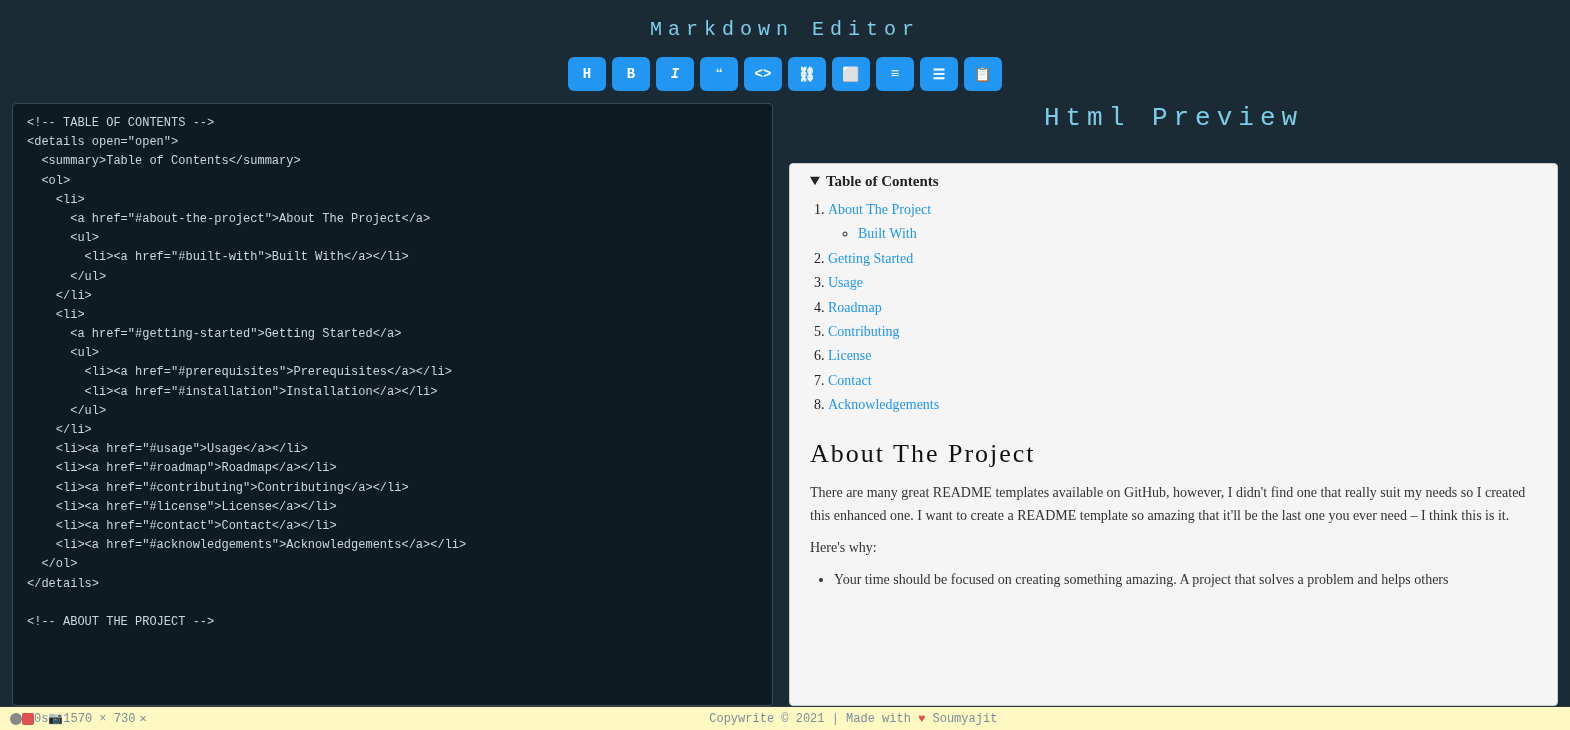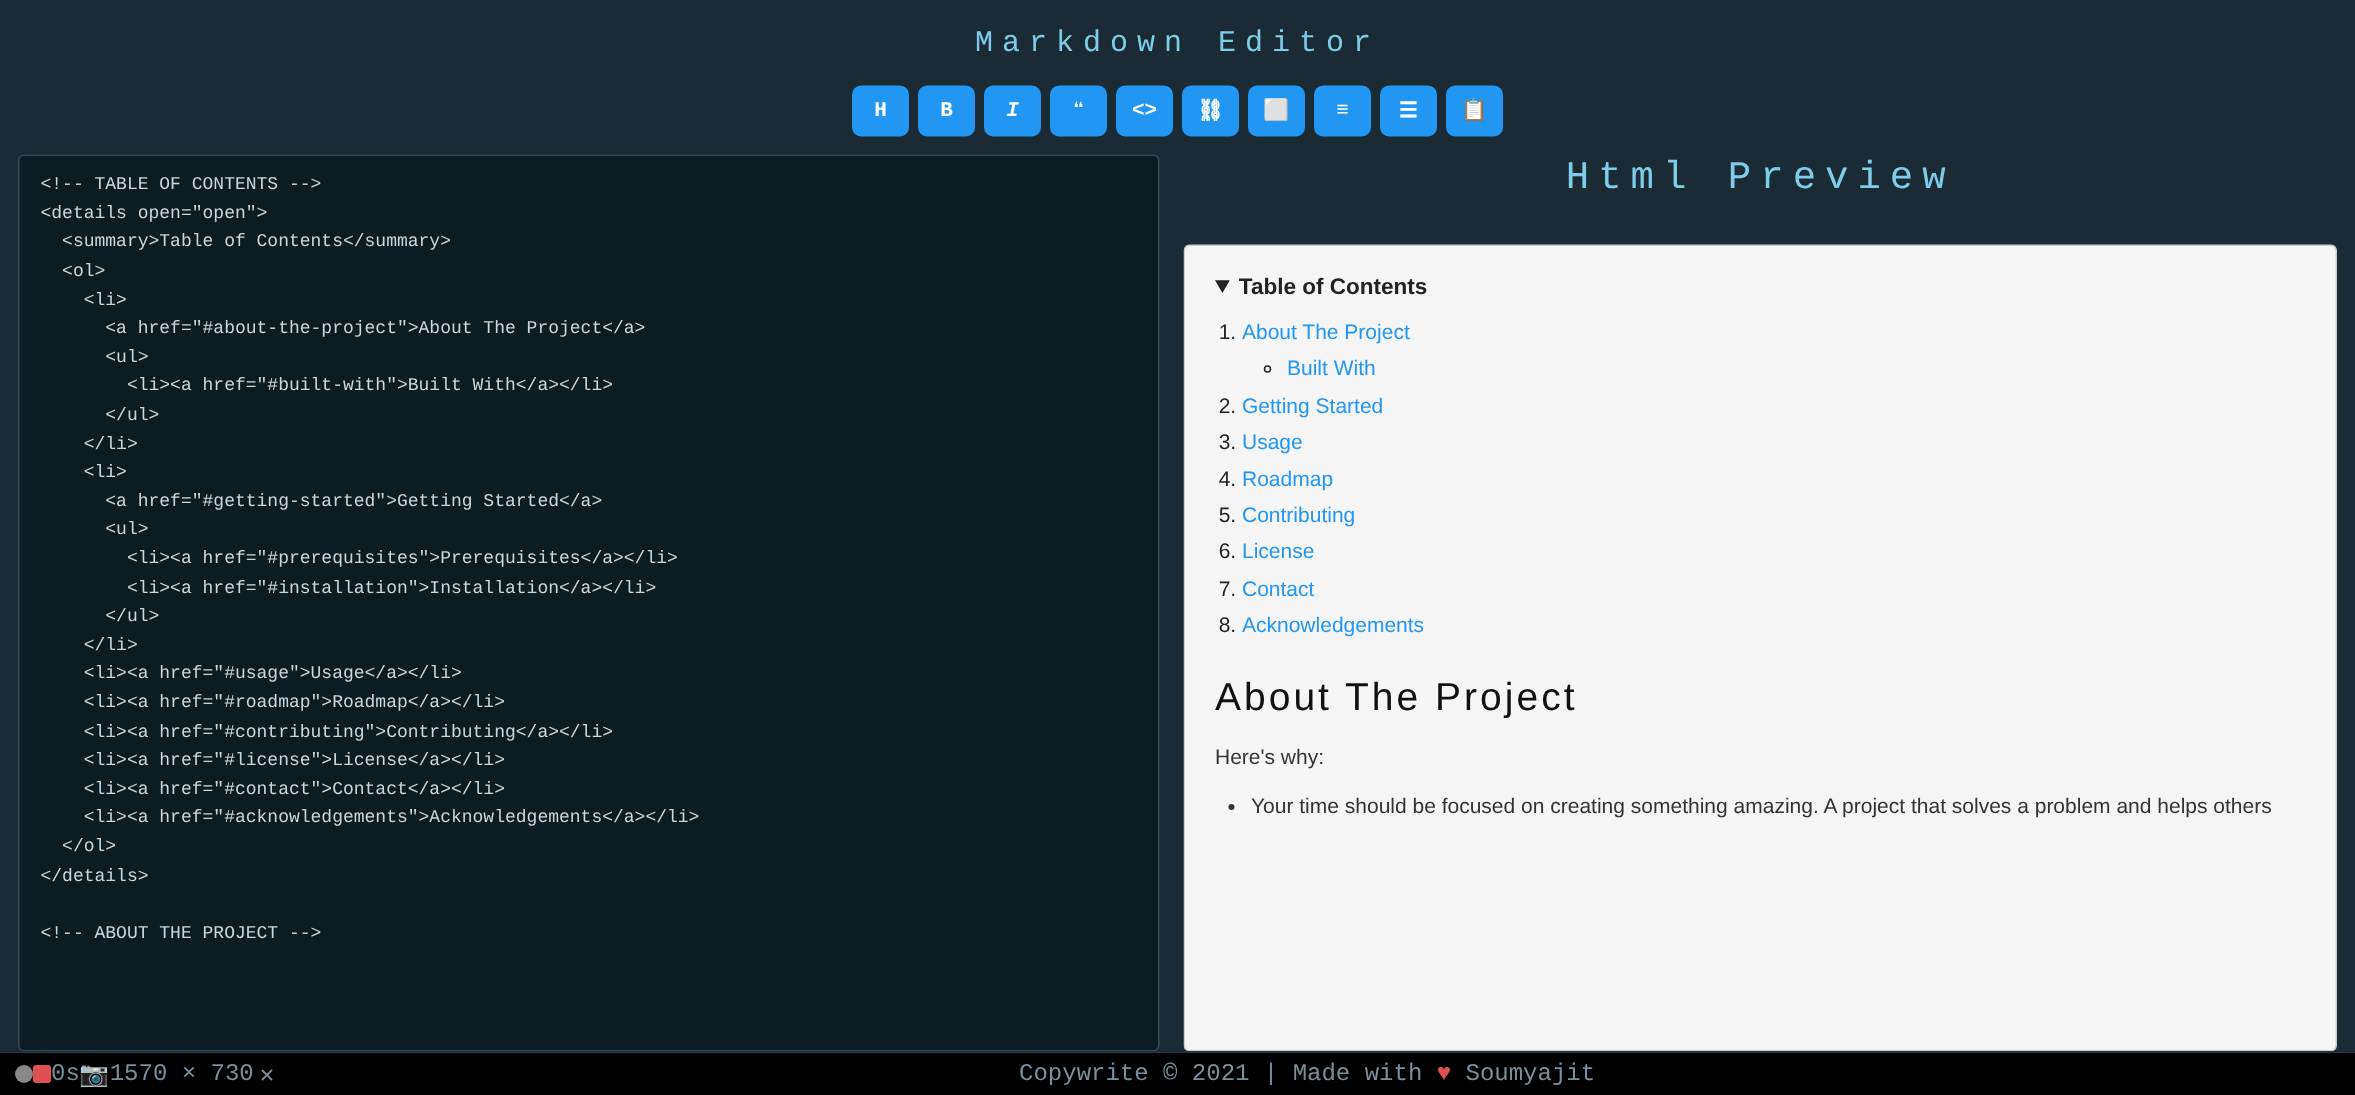--- a/index.html
+++ b/index.html
@@ -67,25 +67,25 @@
       white-space: pre;
       font-family: 'Courier New', Courier, monospace;
       margin-right: 8px;
     }
     .preview-pane {
       flex: 1;
       background: #f5f5f5;
       border: 1px solid #ccc;
       border-radius: 4px;
       overflow-y: auto;
-      padding: 16px 20px;
+      padding: 5px 20px;
       color: #222;
       font-size: 14px;
       line-height: 1.6;
-      font-family: Liberation Sans, sans-serif;
+      font-family: Liberation Serif, serif;
     }
     .preview-title {
       text-align: center;
       color: #7ecce8;
       font-size: 26px;
       letter-spacing: 6px;
       font-weight: 300;
       margin-bottom: 20px;
     }
     .preview-pane details {
@@ -133,24 +133,24 @@
       margin-left: 24px;
       margin-bottom: 10px;
     }
     .preview-pane ul.bullet-list li {
       margin: 4px 0;
       color: #333;
     }
     .status-bar {
       display: flex;
       align-items: center;
-      background: #000000;
+      background: #fef9c3;
       border-top: 1px solid #2a3a45;
       padding: 4px 10px;
-      font-size: 16px;
+      font-size: 12px;
       color: #7a8f9c;
       gap: 0;
     }
     .status-bar .sq { width: 12px; height: 12px; background: #e05050; display: inline-block; border-radius: 2px; }
     .status-bar .circle { width: 12px; height: 12px; background: #888; border-radius: 50%; display: inline-block; }
     .preview-right-header {
       display: flex;
       justify-content: center;
       align-items: center;
       margin-bottom: 10px;
@@ -239,20 +239,21 @@
           <li><a href="#usage">Usage</a></li>
           <li><a href="#roadmap">Roadmap</a></li>
           <li><a href="#contributing">Contributing</a></li>
           <li><a href="#license">License</a></li>
           <li><a href="#contact">Contact</a></li>
           <li><a href="#acknowledgements">Acknowledgements</a></li>
         </ol>
       </details>
 
       <h2>About The Project</h2>
+      <p>There are many great README templates available on GitHub, however, I didn't find one that really suit my needs so I created this enhanced one. I want to create a README template so amazing that it'll be the last one you ever need – I think this is it.</p>
       <p>Here's why:</p>
       <ul class="bullet-list">
         <li>Your time should be focused on creating something amazing. A project that solves a problem and helps others</li>
 
       </ul>
     </div>
   </div>
 </div>
 
 <div class="status-bar">

